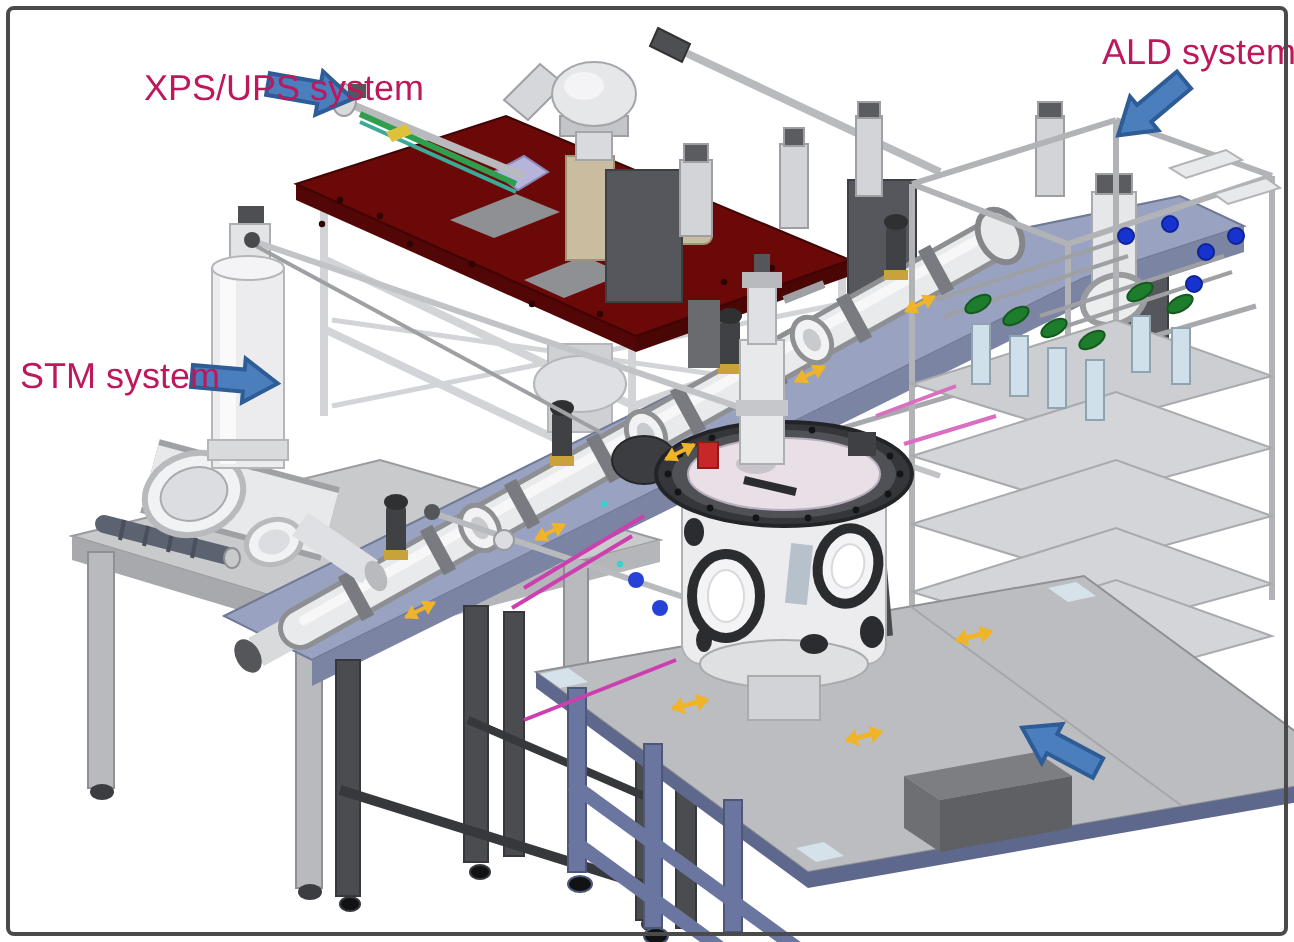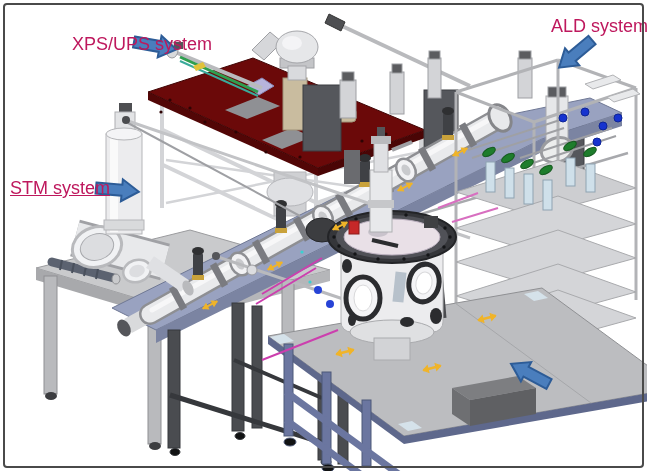--- a/index.html
+++ b/index.html
@@ -421,17 +421,17 @@
   </g>
   <g transform="translate(592,40) rotate(140)">
     <polygon points="0,-5.5 26,-5.5 26,-11 43,0 26,11 26,5.5 0,5.5" stroke="#2d5c97" stroke-width="2" fill="#4a7ebd"></polygon>
   </g>
   <g transform="translate(549,384) rotate(-152)">
     <polygon points="0,-5.5 26,-5.5 26,-11 43,0 26,11 26,5.5 0,5.5" stroke="#2d5c97" stroke-width="2" fill="#4a7ebd"></polygon>
   </g>
 </svg>
 
 <div class="label" style="left:28px;top:34px;margin-left:44px;">XPS/UPS system</div>
-<div class="label" style="left:10px;top:178px;text-decoration:underline;">STM system</div>
+<div class="label" style="left:10px;top:178px;">STM system</div>
 <div class="label" style="left:551px;top:16px;">ALD system</div>
 
 <div class="frame"></div>
 </div>
 
 </body></html>

